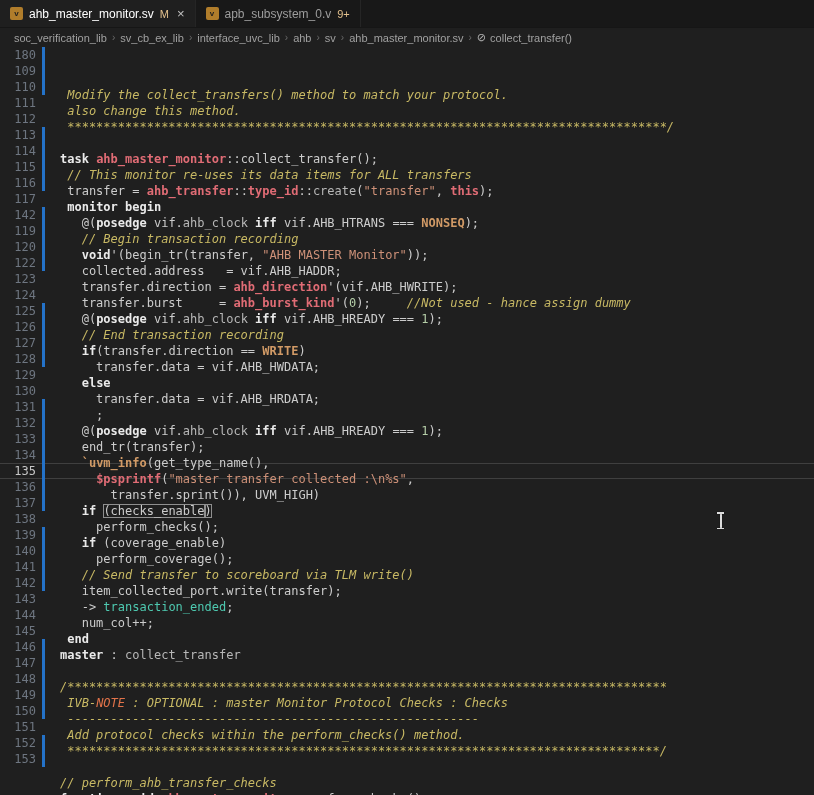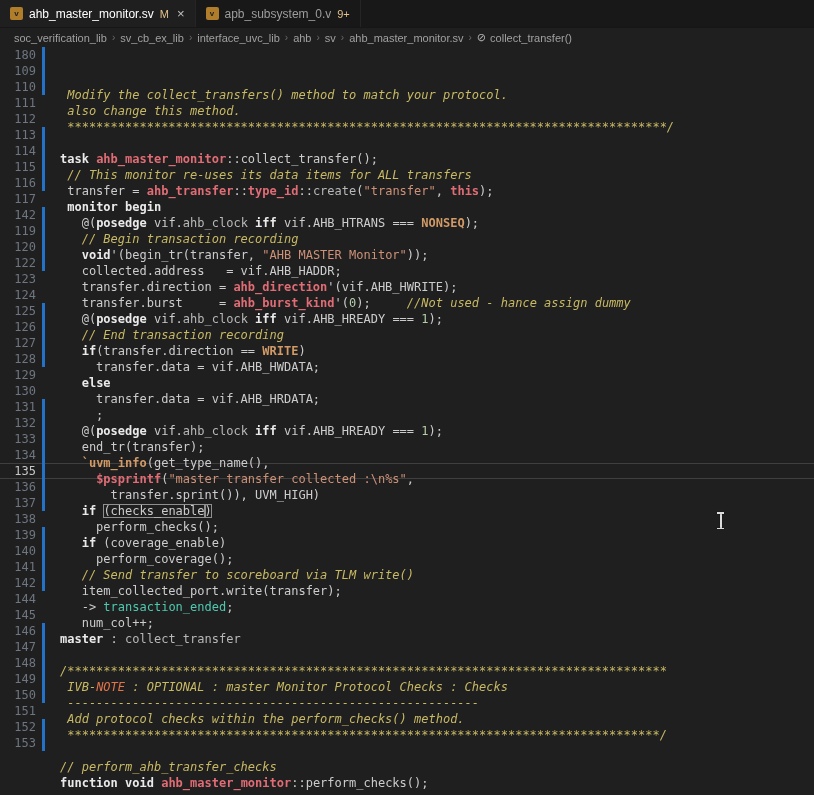--- a/index.html
+++ b/index.html
@@ -168,20 +168,21 @@
       <div class="line"><span class="ln">133</span><span class="gutter mod"></span><span class="code"><span class="tk-d">     </span><span class="tk-t">$psprintf</span><span class="tk-d">(</span><span class="tk-s">"master transfer collected :\n%s"</span><span class="tk-d">,</span></span></div>
       <div class="line"><span class="ln">134</span><span class="gutter mod"></span><span class="code"><span class="tk-d">       transfer.sprint()), UVM_HIGH)</span></span></div>
       <div class="line active"><span class="ln">135</span><span class="gutter mod"></span><span class="code"><span class="tk-d">   </span><span class="tk-k">if</span><span class="tk-d"> </span><span class="tk-sel">(checks_enable</span><span class="tk-bm">)</span></span></div>
       <div class="line"><span class="ln">136</span><span class="gutter mod"></span><span class="code"><span class="tk-d">     perform_checks();</span></span></div>
       <div class="line"><span class="ln">137</span><span class="gutter mod"></span><span class="code"><span class="tk-d">   </span><span class="tk-k">if</span><span class="tk-d"> (coverage_enable)</span></span></div>
       <div class="line"><span class="ln">138</span><span class="gutter"></span><span class="code"><span class="tk-d">     perform_coverage();</span></span></div>
       <div class="line"><span class="ln">139</span><span class="gutter mod"></span><span class="code"><span class="tk-c">   // Send transfer to scoreboard via TLM write()</span></span></div>
       <div class="line"><span class="ln">140</span><span class="gutter mod"></span><span class="code"><span class="tk-d">   item_collected_port.write(transfer);</span></span></div>
       <div class="line"><span class="ln">141</span><span class="gutter mod"></span><span class="code"><span class="tk-d">   -&gt; </span><span class="tk-te">transaction_ended</span><span class="tk-d">;</span></span></div>
       <div class="line"><span class="ln">142</span><span class="gutter mod"></span><span class="code"><span class="tk-d">   num_col++;</span></span></div>
+      <div class="line"><span class="ln">143</span><span class="gutter"></span><span class="code"><span class="tk-d"> </span><span class="tk-k">end</span></span></div>
       <div class="line"><span class="ln">144</span><span class="gutter"></span><span class="code"><span class="tk-k">master</span><span class="tk-d"> : </span><span class="tk-i">collect_transfer</span></span></div>
       <div class="line"><span class="ln">145</span><span class="gutter"></span><span class="code"></span></div>
       <div class="line"><span class="ln">146</span><span class="gutter mod"></span><span class="code"><span class="tk-c">/***********************************************************************************</span></span></div>
       <div class="line"><span class="ln">147</span><span class="gutter mod"></span><span class="code"><span class="tk-c"> IVB-</span><span class="tk-ck">NOTE</span><span class="tk-c"> : OPTIONAL : master Monitor Protocol Checks : Checks</span></span></div>
       <div class="line"><span class="ln">148</span><span class="gutter mod"></span><span class="code"><span class="tk-c"> ---------------------------------------------------------</span></span></div>
       <div class="line"><span class="ln">149</span><span class="gutter mod"></span><span class="code"><span class="tk-c"> Add protocol checks within the perform_checks() method.</span></span></div>
       <div class="line"><span class="ln">150</span><span class="gutter mod"></span><span class="code"><span class="tk-c"> **********************************************************************************/</span></span></div>
       <div class="line"><span class="ln">151</span><span class="gutter"></span><span class="code"></span></div>
       <div class="line"><span class="ln">152</span><span class="gutter mod"></span><span class="code"><span class="tk-c">// perform_ahb_transfer_checks</span></span></div>
       <div class="line"><span class="ln">153</span><span class="gutter mod"></span><span class="code"><span class="tk-k">function</span><span class="tk-d"> </span><span class="tk-k">void</span><span class="tk-d"> </span><span class="tk-t">ahb_master_monitor</span><span class="tk-d">::perform_checks();</span></span></div>

